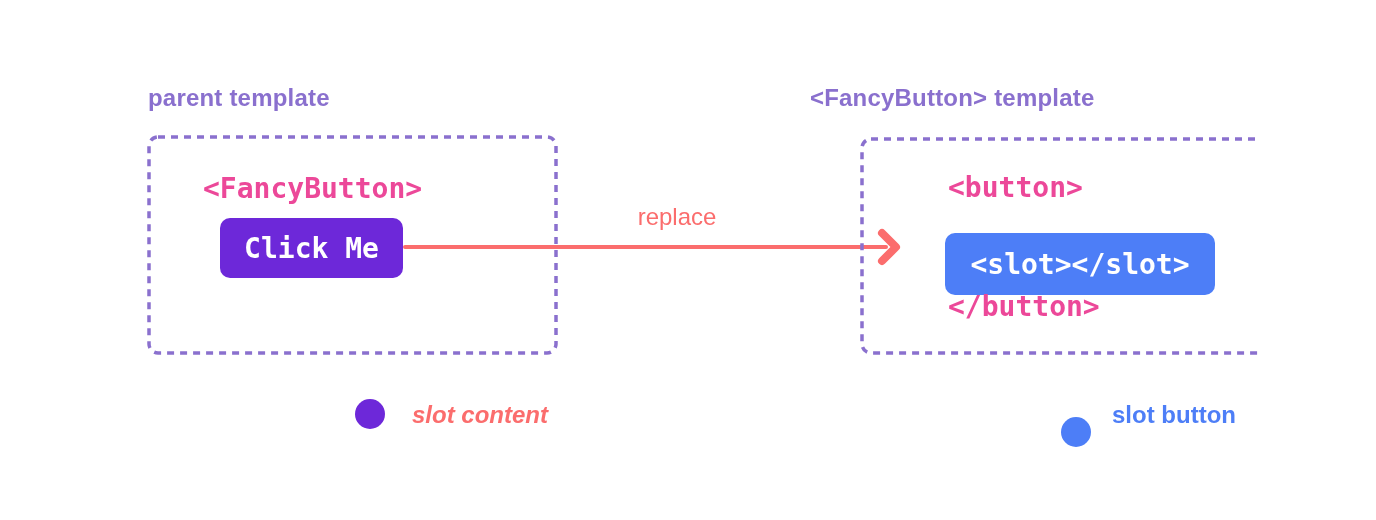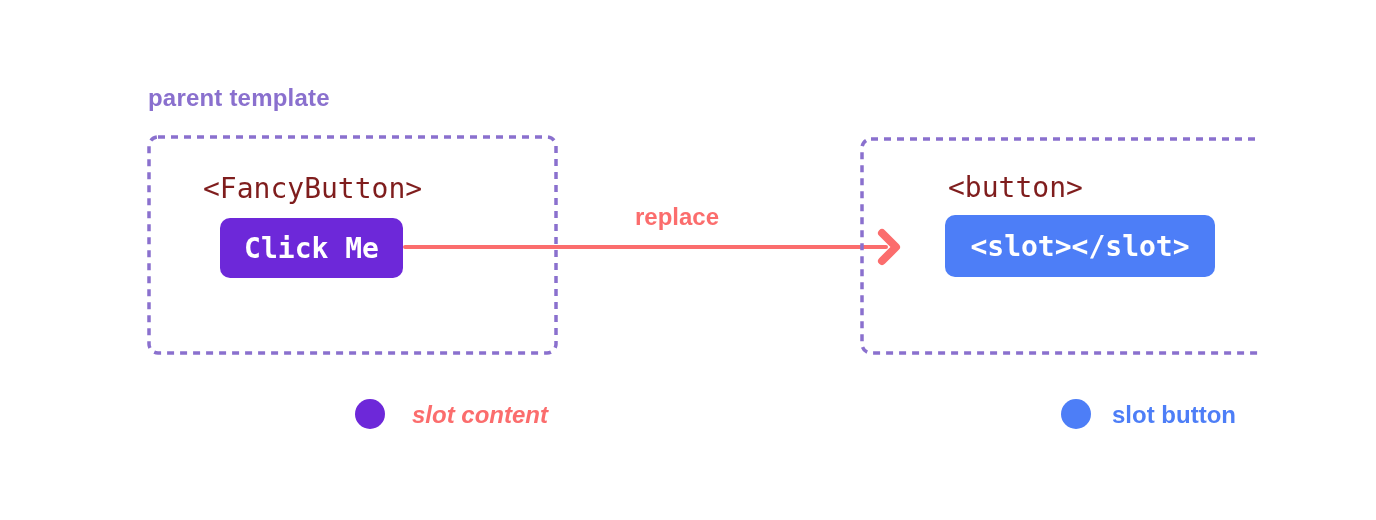--- a/index.html
+++ b/index.html
@@ -10,35 +10,35 @@
   }
   .panel-title {
     position:absolute; font-size:24px; font-weight:bold;
     color:#8A70CE; white-space:pre; letter-spacing:0.2px;
   }
   .dashed-box { position:absolute; }
   .dashed-box > svg.border-svg { position:absolute; left:0; top:0; }
   .code {
     position:absolute;
     font-family:"DejaVu Sans Mono", monospace;
-    font-weight:normal; font-size:28px; line-height:28px;
-    color:#7f1d1d; white-space:pre;
+    font-weight:bold; font-size:28px; line-height:28px;
+    color:#ec4899; white-space:pre;
   }
   .pill-button {
     position:absolute; border-radius:10px;
     display:flex; align-items:center; justify-content:center;
     color:#ffffff; font-family:"DejaVu Sans Mono", monospace;
     font-weight:bold; font-size:28px; white-space:pre;
   }
   .red-bg  { background:#6d28d9; }
-  .blue-bg { background:#4D7EF7; }
+  .blue-bg { background:#4D7EF7;margin-top:18px; }
   .arrow-svg { position:absolute; left:400px; top:224px; }
   .arrow-label {
     position:absolute; left:612px; top:203px; width:130px;
-    text-align:center; font-size:24px; font-weight:bold; color:#FB6D6D;
+    text-align:center; font-size:24px; font-weight:normal; color:#FB6D6D;
   }
   .legend-dot {
     position:absolute; width:30px; height:30px; border-radius:50%;
   }
   .legend-label {
     position:absolute; font-size:24px; font-weight:bold; white-space:pre;
   }
   .red-text  { color:#FB6D6D;font-style:italic; }
   .blue-text { color:#4D7EF7; }
 </style>
@@ -56,27 +56,29 @@
     <div class="code" style="left:56px; top:40px;">&lt;FancyButton&gt;</div>
     <div class="pill-button red-bg" style="left:73px; top:83px; width:183px; height:60px;">Click Me</div>
   </div>
 
   <svg class="arrow-svg" width="505" height="46" viewBox="0 0 505 46">
     <line x1="5" y1="23" x2="486" y2="23" stroke="#FB6D6D" stroke-width="4" stroke-linecap="round"></line>
     <polyline points="482,9 496,23 482,37" fill="none" stroke="#FB6D6D" stroke-width="8" stroke-linecap="round" stroke-linejoin="round"></polyline>
   </svg>
   <div class="arrow-label">replace</div>
 
+  <div class="panel-title" style="left:810px; top:84px;">&lt;FancyButton&gt; template</div>
 
   <div class="dashed-box" style="left:860px; top:137px; width:428px; height:218px;">
     <svg class="border-svg" width="428" height="218" viewBox="0 0 428 218">
       <rect x="2" y="2" width="424" height="214" rx="9" fill="none" stroke="#8A70CE" stroke-width="3.5" stroke-dasharray="7 6"></rect>
     </svg>
     <div class="code" style="left:88px; top:37px;">&lt;button&gt;</div>
     <div class="pill-button blue-bg" style="left:85px; top:78px; width:270px; height:62px;">&lt;slot&gt;&lt;/slot&gt;</div>
+    <div class="code" style="left:88px; top:156px;">&lt;/button&gt;</div>
   </div>
 
   <div class="legend-dot red-bg" style="left:355px; top:399px;"></div>
   <div class="legend-label red-text" style="left:412px; top:401px;">slot content</div>
 
   <div class="legend-dot blue-bg" style="left:1061px; top:399px;"></div>
   <div class="legend-label blue-text" style="left:1112px; top:401px;">slot button</div>
 
 </div>
 

